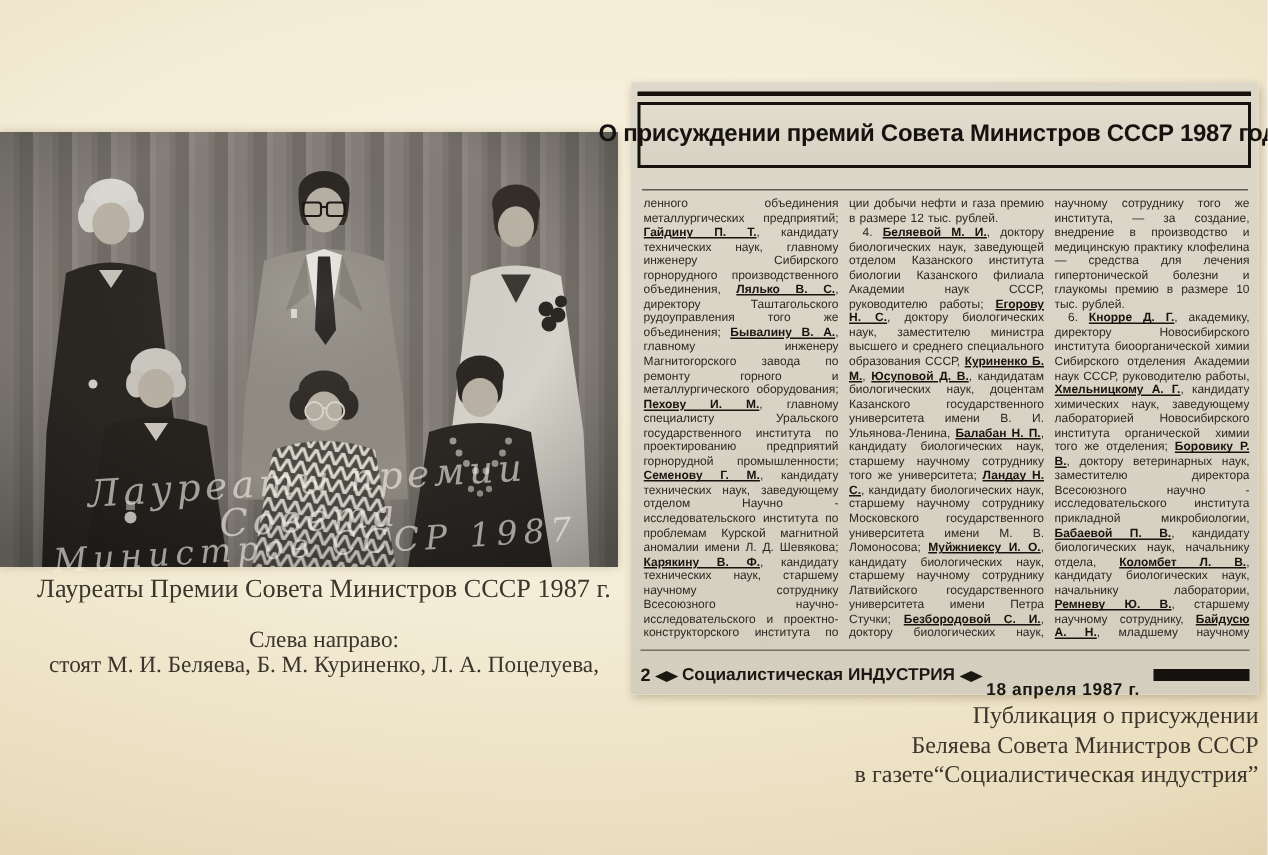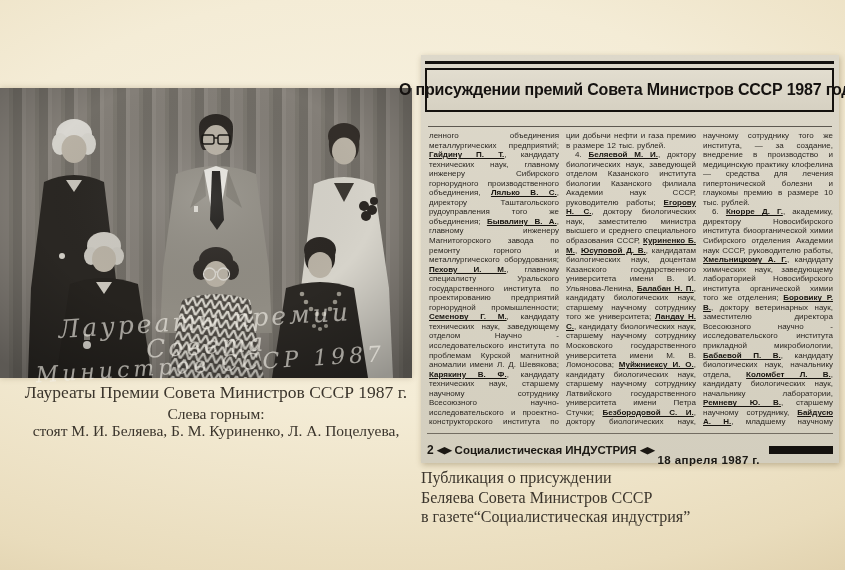--- a/index.html
+++ b/index.html
@@ -18,21 +18,21 @@
     position:absolute;left:0;bottom:2px;width:100%;
     font-family:"DejaVu Serif", serif;font-style:italic;
     color:rgba(244,241,233,.62);transform:rotate(-3.5deg);
     pointer-events:none;line-height:1.0;
   }
   .watermark .wline1{font-size:25px;text-align:center;letter-spacing:3px;}
   .watermark .wline2{font-size:22px;text-align:right;padding-right:28px;letter-spacing:4px;margin-top:-4px;}
 
   
   .photo-caption{left:0;top:382px;width:432px;text-align:center;color:#3b352c;}
-  .photo-caption .cap-title{font-size:17.5px;margin-bottom:3px;}
+  .photo-caption .cap-title{font-size:17.5px;margin-bottom:16px;}
   .photo-caption .cap-line{font-size:15.5px;line-height:16.5px;}
 
   
   .clipping{
     left:421px;top:55px;width:418px;height:408px;
     background:linear-gradient(180deg,#ddd8ca 0%,#d8d3c4 50%,#d3cebe 100%);
     box-shadow:1px 2px 6px rgba(80,60,20,.3);
     font-family:"Liberation Sans", sans-serif;color:#23201b;
   }
   .head-bar{position:absolute;left:4px;right:5px;top:6px;height:3px;background:#14110e;}
@@ -60,21 +60,21 @@
     border-top:1px solid #736d62;
     display:flex;align-items:center;gap:7px;padding-top:3px;
     font-size:11.5px;font-weight:700;color:#1b1813;white-space:nowrap;
   }
   .np-footer .pageno{font-size:12px;}
   .diamond{display:inline-block;transform:scaleX(2.1);font-size:9px;line-height:1;color:#1b1813;}
   .np-footer .nf-date{font-weight:600;letter-spacing:.4px;margin-top:20px;}
   .end-bar{flex:1 1 auto;height:8px;background:#14110e;margin-left:2px;}
 
   
-  .clipping-caption{left:421px;top:468px;width:418px;text-align:left;color:#3b352c;}
+  .clipping-caption{left:421px;top:468px;width:418px;text-align:right;color:#3b352c;}
   .clipping-caption div{font-size:16px;line-height:19.5px;}
 </style>
 </head>
 <body>
 
 <div class="abs photo-wrap">
   <svg width="412" height="290" viewBox="0 0 412 290">
     <defs>
       <pattern id="curt" width="26" height="290" patternUnits="userSpaceOnUse">
         <rect width="26" height="290" fill="#7b776f"></rect>
@@ -186,21 +186,21 @@
   </svg>
 
   <div class="watermark">
     <div class="wline1">Лауреаты премии Совета</div>
     <div class="wline2">Министров СССР 1987</div>
   </div>
 </div>
 
 <div class="abs photo-caption">
   <div class="cap-title">Лауреаты Премии Совета Министров СССР 1987 г.</div>
-  <div class="cap-line">Слева горным:</div>
+  <div class="cap-line">Слева направо:</div>
   <div class="cap-line">стоят М. И. Беляева, Б. М. Куриненко, Л. А. Поцелуева,</div>
 </div>
 
 <div class="abs clipping">
   <div class="head-bar"></div>
   <div class="headline-box">
     <span>О присуждении премий Совета Министров СССР 1987 года</span>
   </div>
   <div class="col-rule"></div>
 

